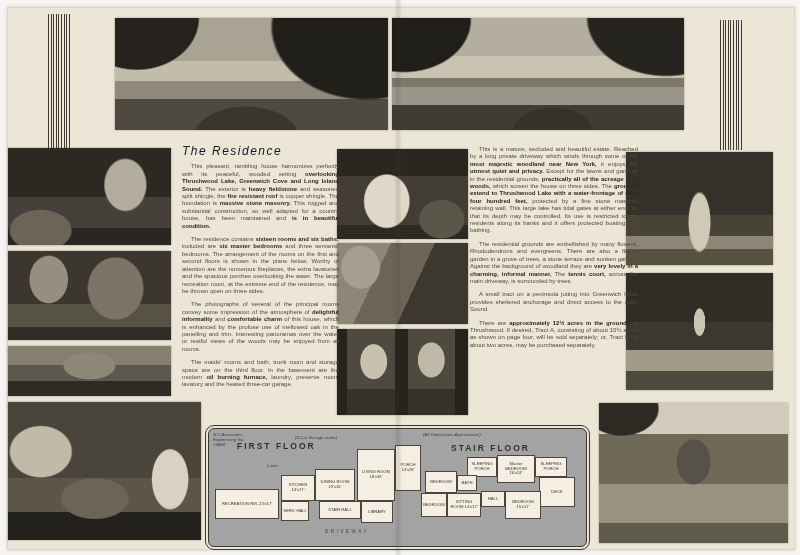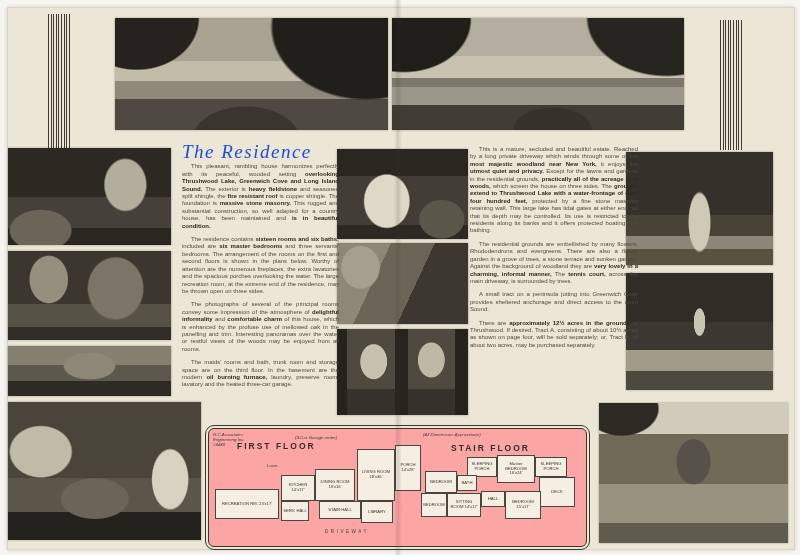--- a/index.html
+++ b/index.html
@@ -59,27 +59,27 @@
     radial-gradient(10px 24px at 50% 42%,#cac4b3 0 55%,transparent 60%),
     linear-gradient(180deg,#2f2d26 0 42%,#3a3830 42% 66%,#a19b8a 66% 84%,#4c493e 84% 100%);}
   .ph-r3{left:599px;top:403px;width:189px;height:140px;background:
     radial-gradient(60px 44px at 12% 4%,#2c2a23 0 60%,transparent 63%),
     radial-gradient(30px 40px at 50% 42%,#56524a 0 55%,transparent 58%),
     linear-gradient(180deg,#d0cbba 0 22%,#6f6a58 22% 58%,#989281 58% 86%,#5f5b4d 86% 100%);}
   
   .article{position:absolute;color:#4f4a3e;font-size:6px;line-height:7.4px;text-align:justify;}
   .article-left{left:182px;top:148px;width:157px;}
   .article-right{left:470px;top:146px;width:168px;}
-  .article h2{font-family:Liberation Serif, serif;font-style:italic;font-weight:500;
-              font-size:19px;letter-spacing:1.5px;color:#1d4ed8;margin:0 0 8px 0;}
+  .article h2{font-family:Liberation Sans, sans-serif;font-style:italic;font-weight:500;
+              font-size:12px;letter-spacing:1.5px;color:#0f172a;margin:0 0 8px 0;}
   .article p{margin:0 0 6px 0;text-indent:9px;}
   .article .b{font-weight:bold;color:#2e2a22;}
   
   .planbox{position:absolute;left:208px;top:428px;width:377px;height:117px;
-           background:#fca5a5;border:1px solid #3b372f;border-radius:6px;
+           background:#a3a3a3;border:1px solid #3b372f;border-radius:6px;
            outline:1px solid #3b372f;outline-offset:2px;color:#3b372f;}
   .plan-title{position:absolute;font-size:8.5px;font-weight:bold;letter-spacing:2px;color:#33302a;}
   .pt-ff{left:28px;top:12px;} .pt-sf{left:242px;top:14px;}
   .plan-note{position:absolute;font-size:4.4px;font-style:italic;color:#45413a;}
   .pn-arch{left:4px;top:3px;width:36px;line-height:5px;}
   .pn-garage{left:86px;top:6px;} .pn-dims{left:214px;top:3px;}
   .pn-lawn{left:58px;top:34px;} 
   .pn-driveway{left:116px;top:100px;font-style:normal;letter-spacing:2.5px;font-size:4.6px;}
   .room{position:absolute;border:1px solid #4a463d;background:#f4efe2;
         font-size:4.2px;line-height:4.6px;text-align:center;color:#3b372f;

